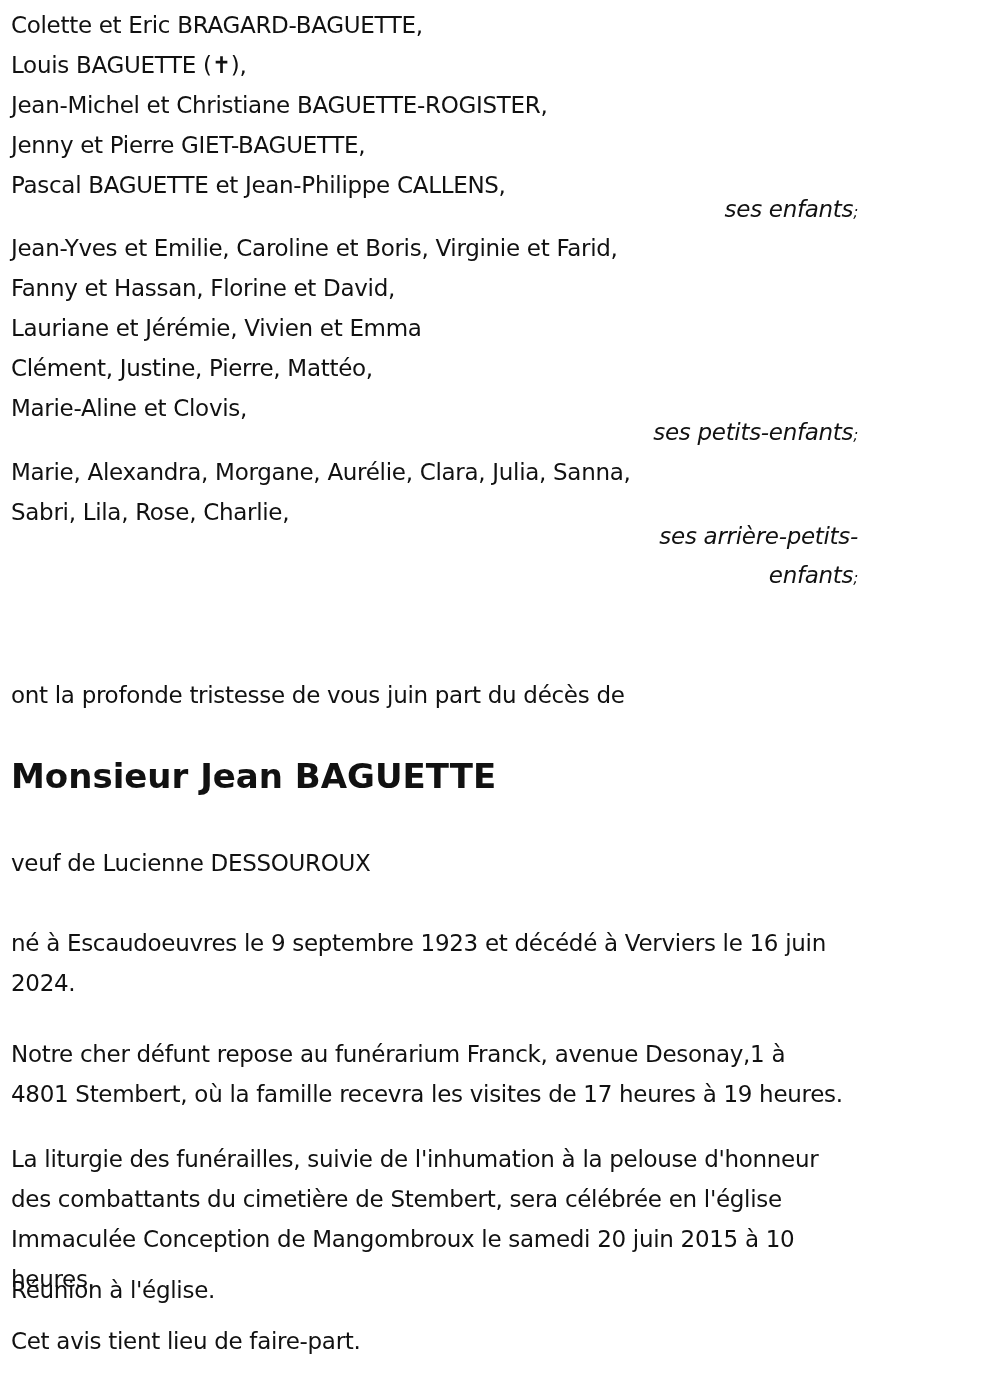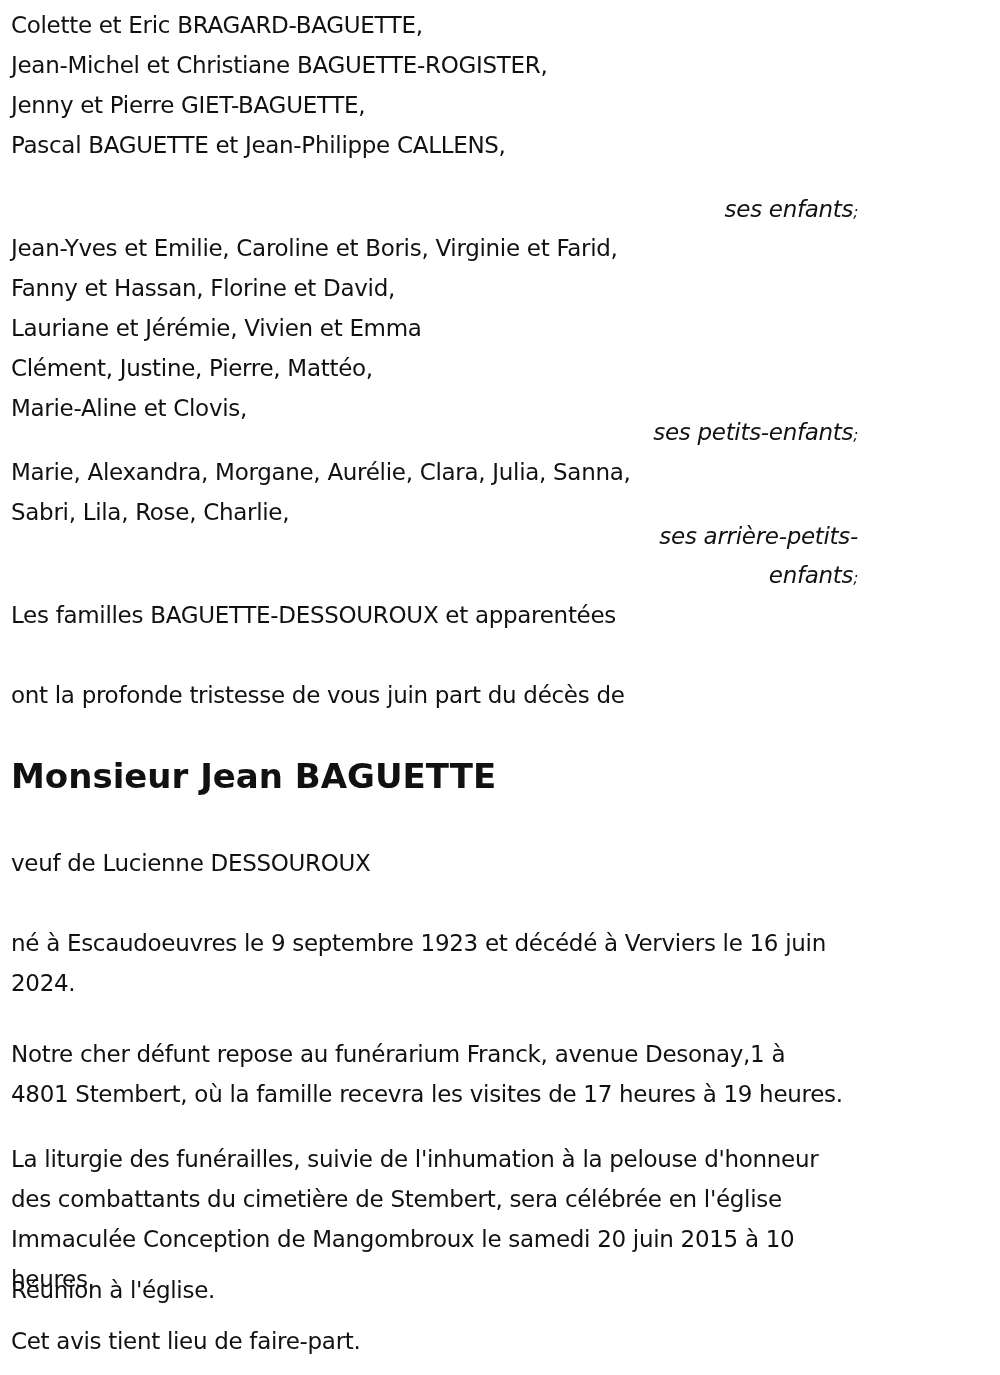--- a/index.html
+++ b/index.html
@@ -26,20 +26,21 @@
     }
     .para { position: absolute; left: 11px; right: 20px; line-height: 40px; white-space: normal; }
   </style>
 </head>
 <body>
 
 <div class="page">
 
   <div class="block" style="top:5px;">
     <span class="line">Colette et Eric BRAGARD-BAGUETTE,</span>
+    <span class="line">Louis BAGUETTE (✝),</span>
     <span class="line">Jean-Michel et Christiane BAGUETTE-ROGISTER,</span>
     <span class="line">Jenny et Pierre GIET-BAGUETTE,</span>
     <span class="line">Pascal BAGUETTE et Jean-Philippe CALLENS,</span>
   </div>
   <div class="role" style="top:189px;">
     <span>ses enfants</span><span class="semi">;</span>
   </div>
 
   <div class="block" style="top:228px;">
     <span class="line">Jean-Yves et Emilie, Caroline et Boris, Virginie et Farid,</span>
@@ -56,23 +57,20 @@
     <span class="line">Marie, Alexandra, Morgane, Aurélie, Clara, Julia, Sanna,</span>
     <span class="line">Sabri, Lila, Rose, Charlie,</span>
   </div>
   <div class="role" style="top:516px;">
     <span>ses arrière-petits-</span>
   </div>
   <div class="role" style="top:555px;">
     <span>enfants</span><span class="semi">;</span>
   </div>
 
-  <div class="block" style="top:595px;">
-    <span class="line">Les familles BAGUETTE-DESSOUROUX et apparentées</span>
-  </div>
 
   <div class="block" style="top:675px;">
     <span class="line">ont la profonde tristesse de vous juin part du décès de</span>
   </div>
 
   <div class="title">Monsieur Jean BAGUETTE</div>
 
   <div class="block" style="top:843px;">
     <span class="line">veuf de Lucienne DESSOUROUX</span>
   </div>

